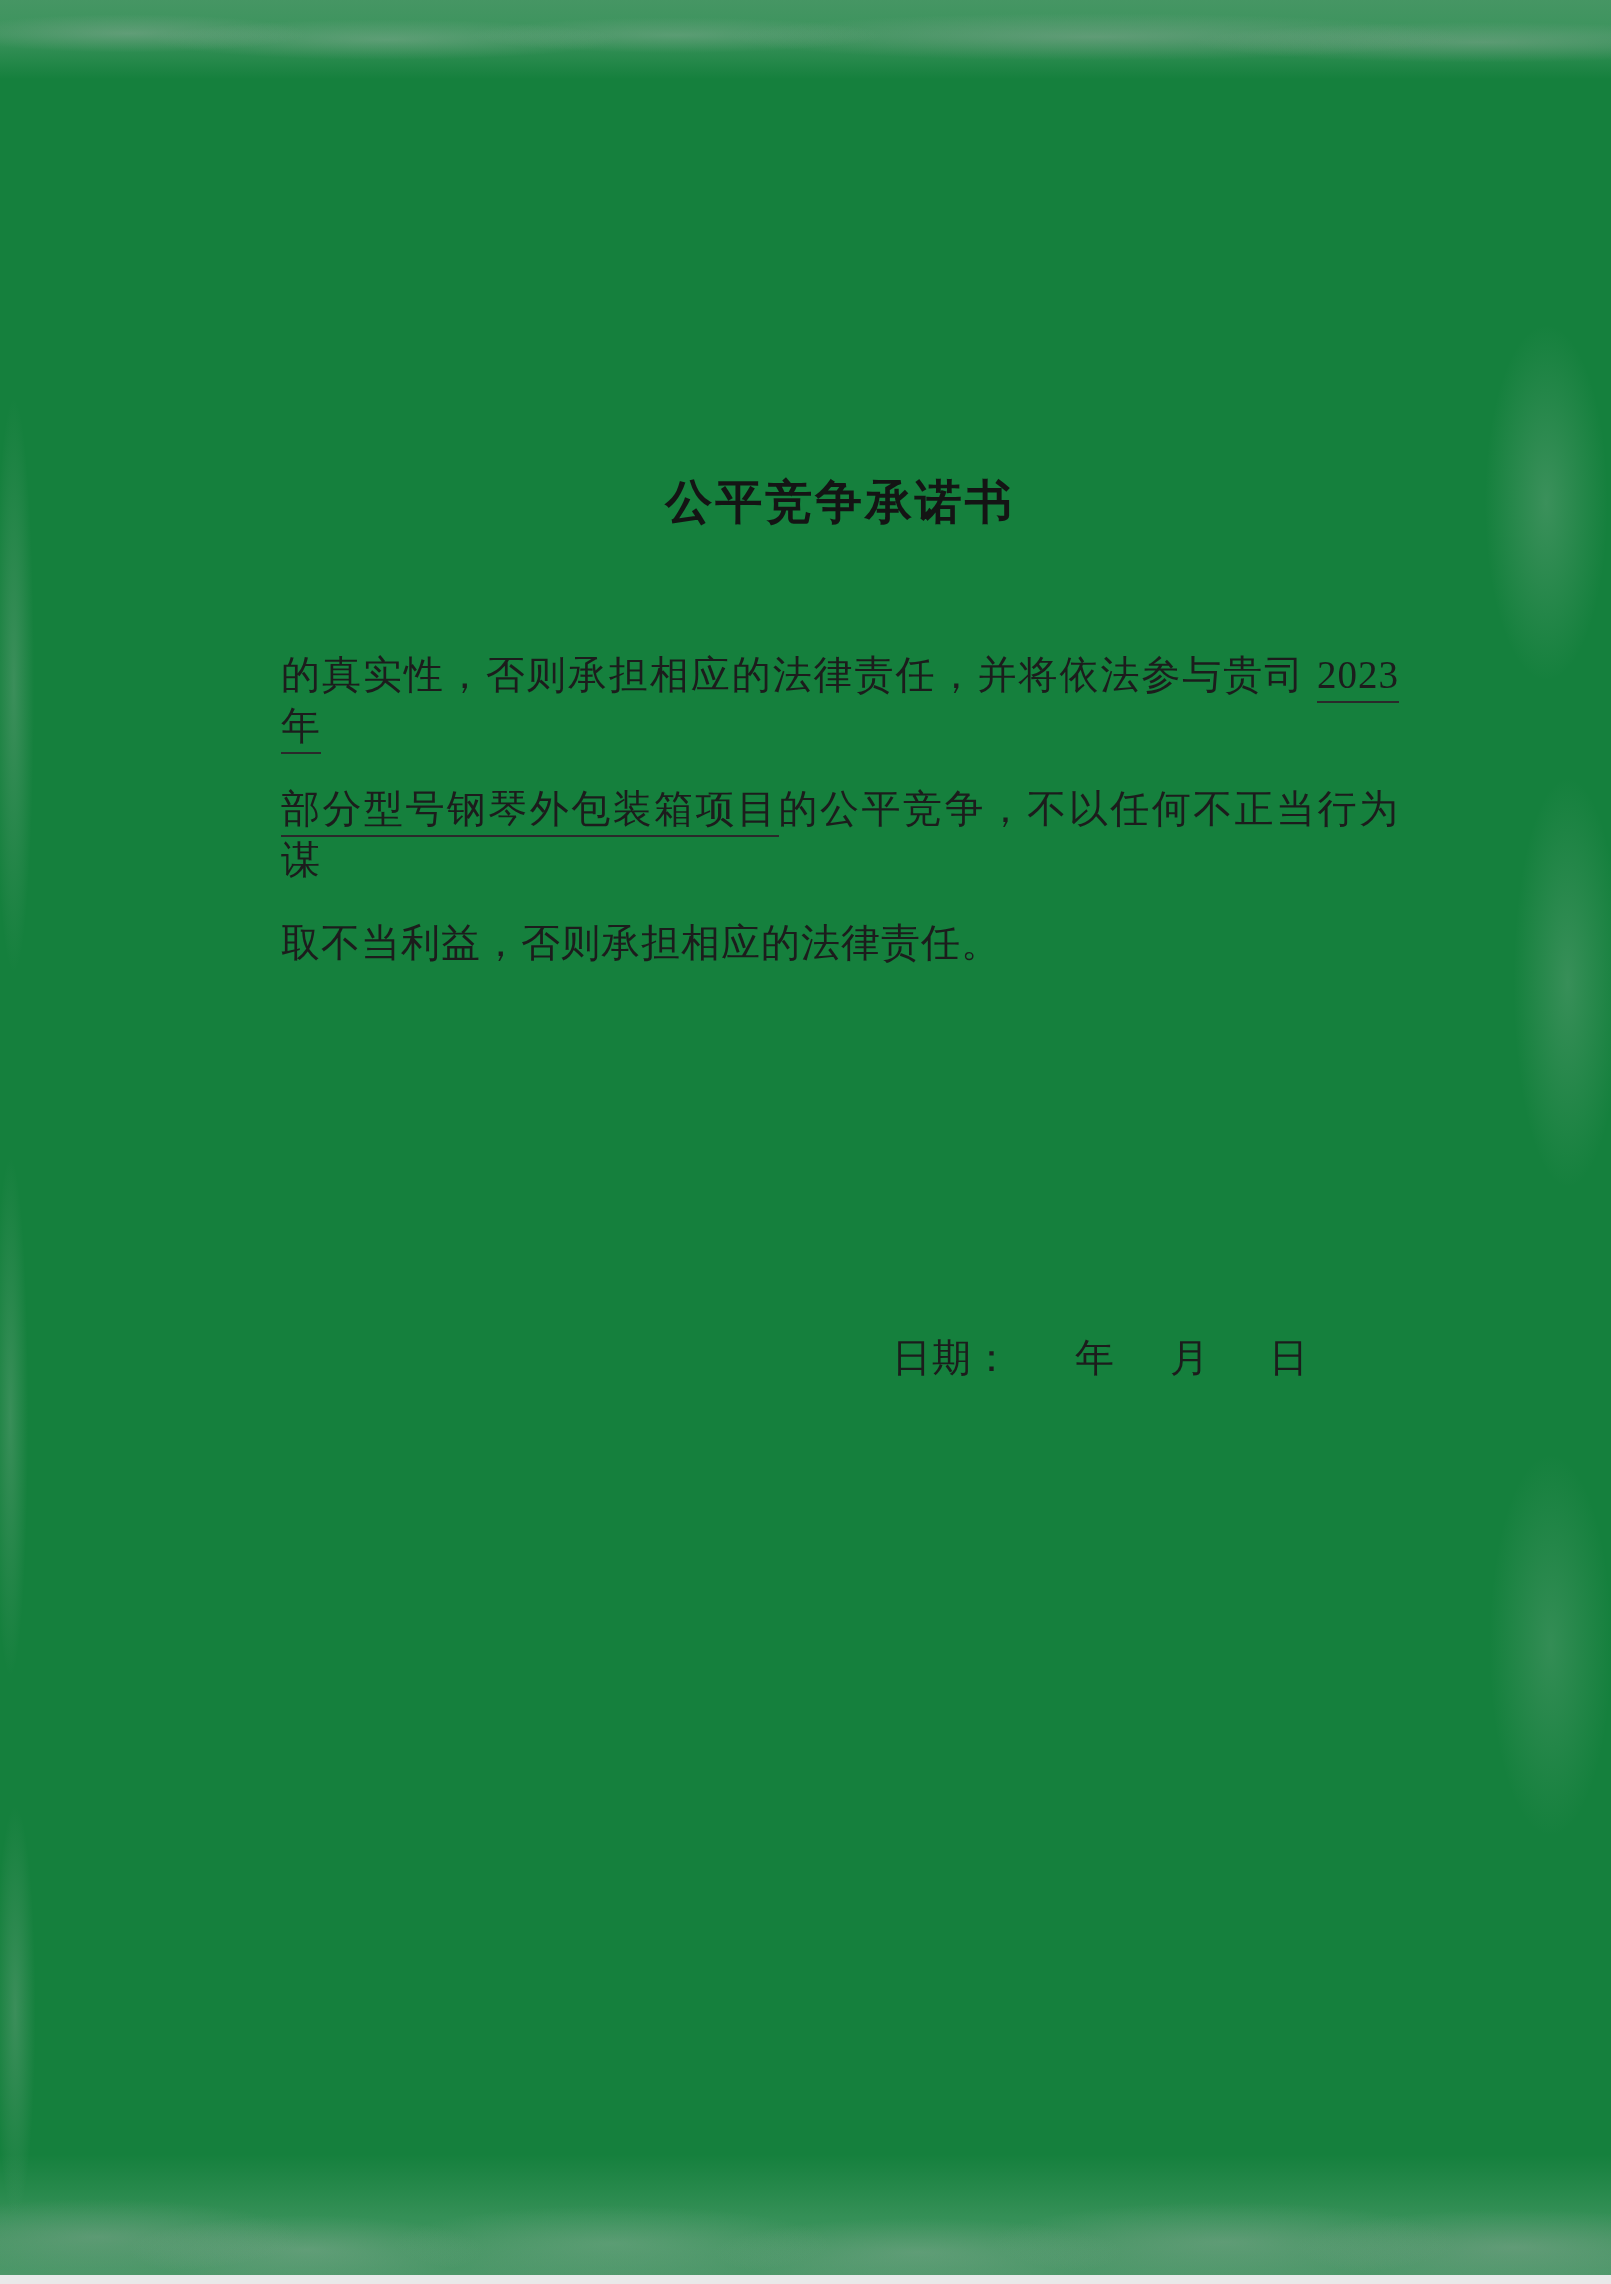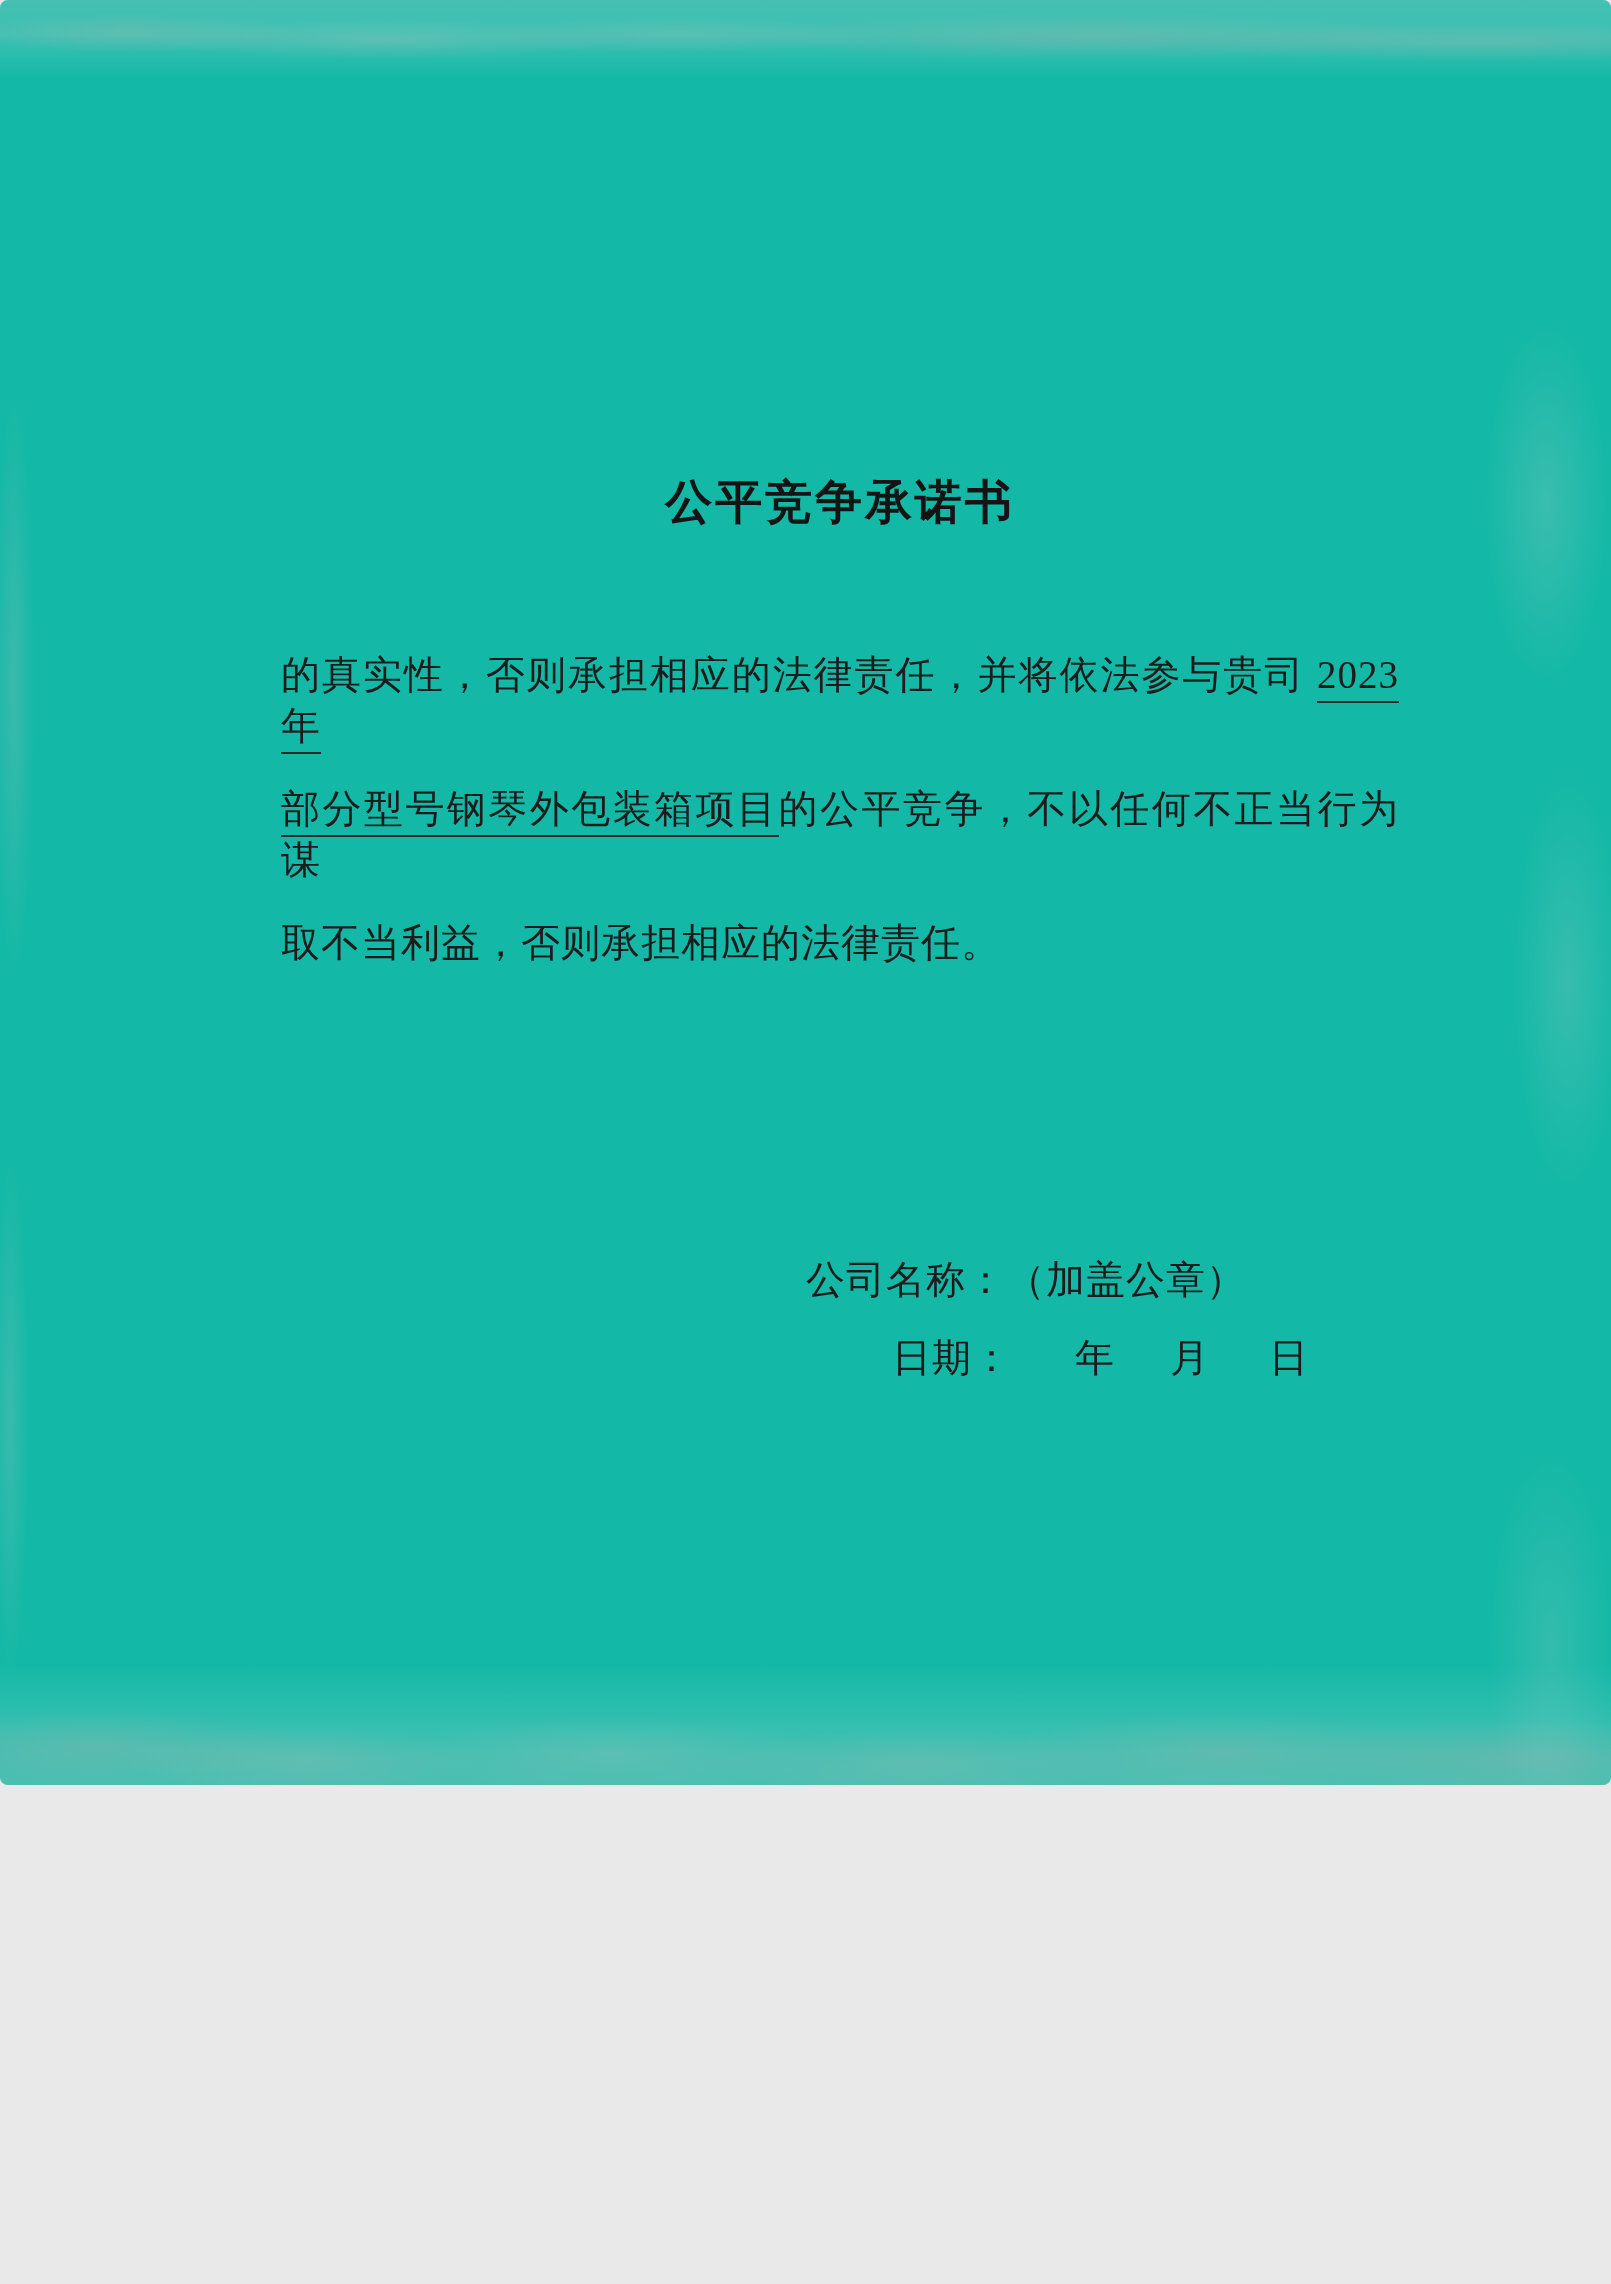--- a/index.html
+++ b/index.html
@@ -3,26 +3,25 @@
 <meta charset="utf-8">
 <style>
   html, body {
     margin: 0;
     padding: 0;
     background: #e9e9e9;
   }
   .page {
     position: relative;
     width: 1611px;
-    height: 1785px;
-    background: #14b8a6;
+    height: 2275px;
+    background: #15803d;
     overflow: hidden;
     font-family: "Liberation Serif", serif;
     color: #1c1c1c;
-    border-radius: 8px;
   }
 
   
   .noise-top {
     position: absolute; left: 0; top: 0; width: 1611px; height: 88px;
     background:
       radial-gradient(ellipse 255px 27.4px at 8% 38%,  rgba(180,180,180,0.30), rgba(180,180,180,0) 70%),
       radial-gradient(ellipse 333px 29px at 24% 45%, rgba(190,190,190,0.28), rgba(190,190,190,0) 70%),
       radial-gradient(ellipse 294px 25.5px at 42% 40%, rgba(185,185,185,0.25), rgba(185,185,185,0) 70%),
       radial-gradient(ellipse 510px 33px at 68% 42%, rgba(175,175,175,0.32), rgba(175,175,175,0) 72%),
@@ -142,20 +141,19 @@
     <div class="body-line justified">
       <span class="u-line">部分型号钢琴外包装箱项目</span><span>的公平竞争，不以任何不正当行为谋</span>
     </div>
 
     <div class="body-line">
       <span>取不当利益，否则承担相应的法律责任。</span>
     </div>
 
   </div>
 
-  <div class="company-line">公司名称：（加盖公章）</div>
 
   <div class="date-line">
     <span>日期：</span><span class="gap-year">年</span><span class="gap-month">月</span><span class="gap-day">日</span>
   </div>
 
 </div>
 
 
 </body></html>

